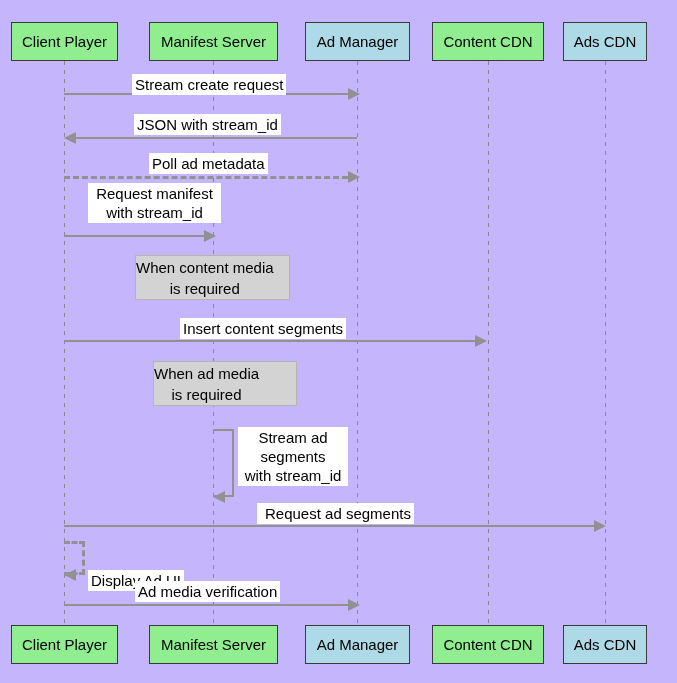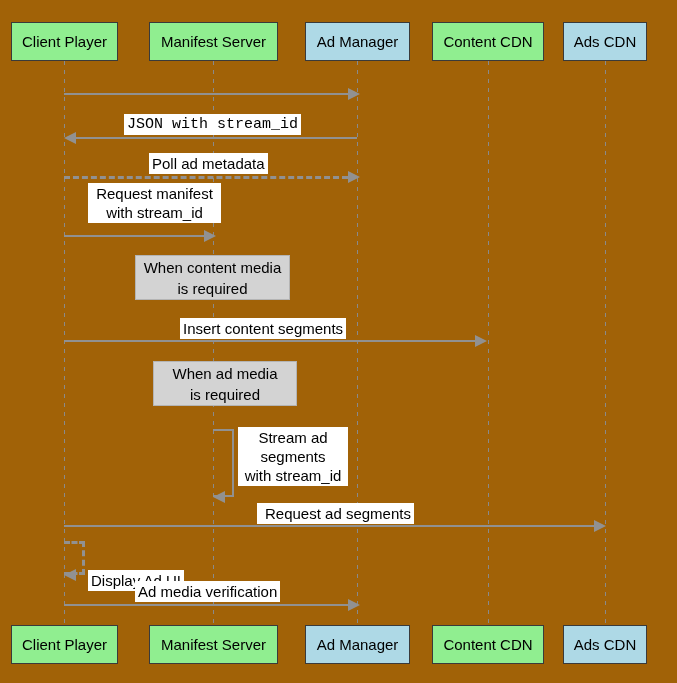--- a/index.html
+++ b/index.html
@@ -8,21 +8,21 @@
     padding: 0;
     background: #000000;
   }
   body {
     font-family: "Liberation Sans", sans-serif;
   }
   #diagram {
     position: relative;
     width: 677px;
     height: 683px;
-    background: #a16207;
+    background: #c4b5fd;
     overflow: hidden;
   }
   .actor-box {
     position: absolute;
     box-sizing: border-box;
     border: 1px solid #3a3a3a;
     display: flex;
     align-items: center;
     justify-content: center;
     font-size: 15px;
@@ -84,21 +84,20 @@
   .note-box {
     position: absolute;
     background: #d3d3d3;
     border: 1px solid #b4b4b4;
     color: #000000;
     font-size: 15px;
     line-height: 21px;
     text-align: center;
     display: flex;
     align-items: center;
-    justify-content: center;
     font-family: "Liberation Sans", sans-serif;
     box-sizing: border-box;
   }
   .selfloop {
     position: absolute;
     box-sizing: border-box;
     border-top: 2px solid #919191;
     border-right: 2px solid #919191;
     border-bottom: 2px solid #919191;
     border-left: none;
@@ -121,24 +120,25 @@
   <div class="lifeline" style="left:605px; top:61px; height:564px;"></div>
 
   <div class="actor-box" style="left:11px;  top:22px; width:107px; height:39px; background:#90ee90;">Client Player</div>
   <div class="actor-box" style="left:149px; top:22px; width:129px; height:39px; background:#90ee90;">Manifest Server</div>
   <div class="actor-box" style="left:305px; top:22px; width:105px; height:39px; background:#aed9e6;">Ad Manager</div>
   <div class="actor-box" style="left:432px; top:22px; width:112px; height:39px; background:#90ee90;">Content CDN</div>
   <div class="actor-box" style="left:563px; top:22px; width:84px;  height:39px; background:#aed9e6;">Ads CDN</div>
 
   <div class="msg-line" style="left:64px; top:93px; width:284px;"></div>
   <div class="arrowhead right" style="left:348px; top:88px;"></div>
+  <div class="msg-label" style="left:132px; top:74px;">Stream create request</div>
 
   <div class="msg-line" style="left:76px; top:137px; width:281px;"></div>
   <div class="arrowhead left" style="left:64px; top:132px;"></div>
-  <div class="msg-label" style="left:124px; top:114px;font-family:Liberation Mono, monospace;">JSON with stream_id</div>
+  <div class="msg-label" style="left:134px; top:114px;">JSON with stream_id</div>
 
   <div class="msg-line dashed" style="left:64px; top:176px; width:284px;"></div>
   <div class="arrowhead right" style="left:348px; top:171px;"></div>
   <div class="msg-label" style="left:149px; top:153px;">Poll ad metadata</div>
 
   <div class="msg-line" style="left:64px; top:235px; width:140px;"></div>
   <div class="arrowhead right" style="left:204px; top:230px;"></div>
   <div class="msg-label multiline" style="left:88px; top:183px; width:127px;">
     <span>Request manifest</span><br>
     <span>with stream_id</span>

